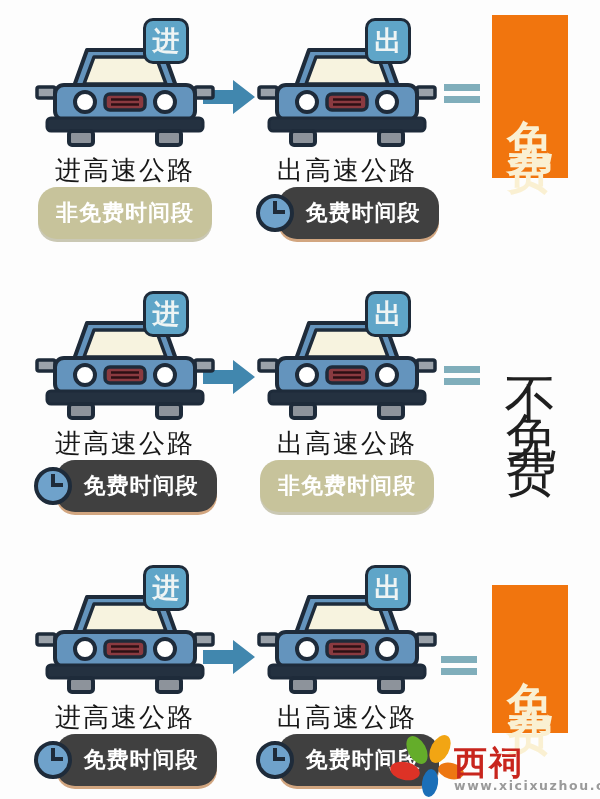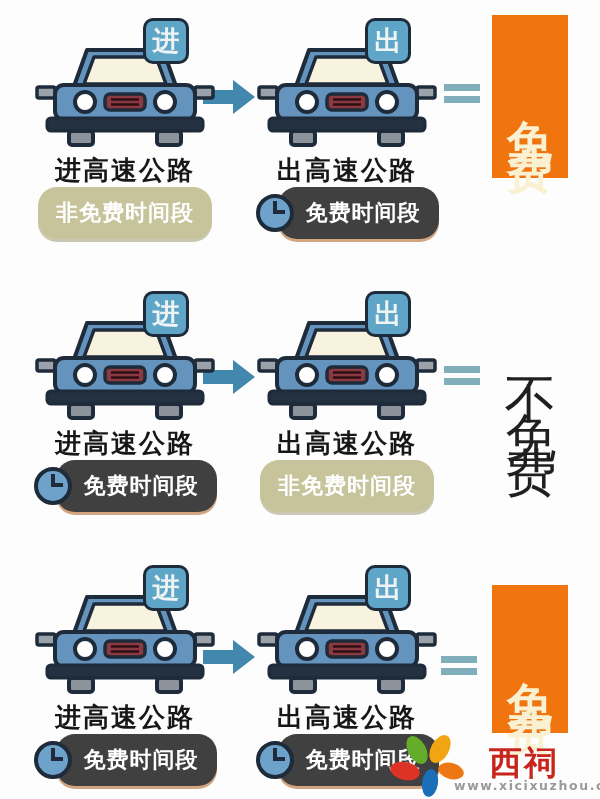--- a/index.html
+++ b/index.html
@@ -20,21 +20,21 @@
     color:#eef4f4;font-size:27px;font-weight:bold;line-height:40px;text-align:center;
   }
   .pole{
     position:absolute;left:127px;top:40px;width:8px;height:28px;z-index:1;
     background:#243140;transform:rotate(16deg);border-radius:2px;
   }
   .car-svg{position:absolute;left:0;top:32px;width:200px;height:100px;z-index:2;}
 
   .car-label{
     position:absolute;top:138px;left:0;width:100%;text-align:center;
-    font-size:26px;font-weight:bold;color:#171717;letter-spacing:2px;
+    font-size:26px;font-weight:normal;color:#171717;letter-spacing:2px;
   }
   .tag-row{
     position:absolute;top:176px;left:0;width:100%;height:44px;
     display:flex;justify-content:center;align-items:center;
   }
   .pill{
     height:36px;line-height:36px;border-radius:19px;padding:8px 18px;
     color:#ffffff;font-size:22px;font-weight:bold;letter-spacing:1px;white-space:nowrap;
   }
   .pill-nonfree{background:#c7c39b;box-shadow:0 3px 0 rgba(140,135,90,.45);}
@@ -68,21 +68,21 @@
   .notfree-text{
     position:absolute;left:496px;top:268px;width:70px;height:240px;
     display:flex;align-items:flex-start;justify-content:center;
     writing-mode:vertical-rl;text-orientation:upright;
     color:#1f1f1f;font-size:52px;font-weight:500;letter-spacing:34px;line-height:70px;
   }
 
   
   .watermark{position:absolute;left:388px;top:733px;width:212px;height:66px;z-index:5;}
   .flower{position:absolute;left:0;top:2px;width:80px;height:64px;}
-  .brand{position:absolute;left:66px;top:8px;font-size:33px;font-weight:bold;color:#c8251d;letter-spacing:2px;margin-left:35px;}
+  .brand{position:absolute;left:66px;top:8px;font-size:33px;font-weight:bold;color:#c8251d;letter-spacing:2px;}
   .brand-suffix{position:absolute;left:133px;top:24px;font-size:16px;font-weight:bold;color:#c8251d;letter-spacing:1px;}
   .brand-url{position:absolute;left:66px;top:45px;font-size:12.5px;font-weight:bold;color:#9a9a9a;letter-spacing:1.6px;}
 </style>
 </head>
 <body>
 
 <svg width="0" height="0" style="position:absolute" aria-hidden="true">
   <defs>
     <symbol id="car-shape" viewBox="0 0 200 100">
       <polygon points="62,3 138,3 152,42 48,42" fill="#6494bd" stroke="#1e2b3a" stroke-width="4" stroke-linejoin="round"></polygon>

